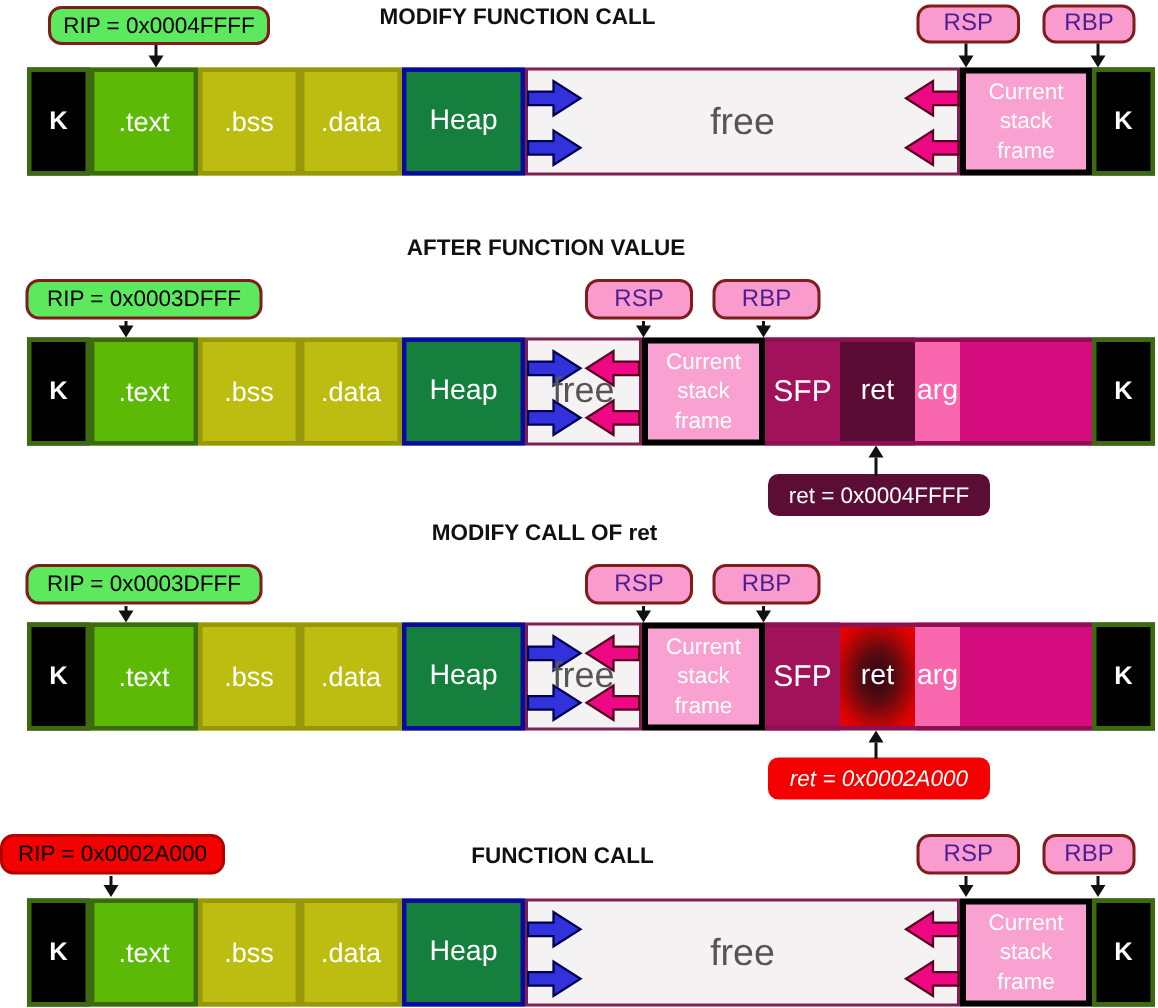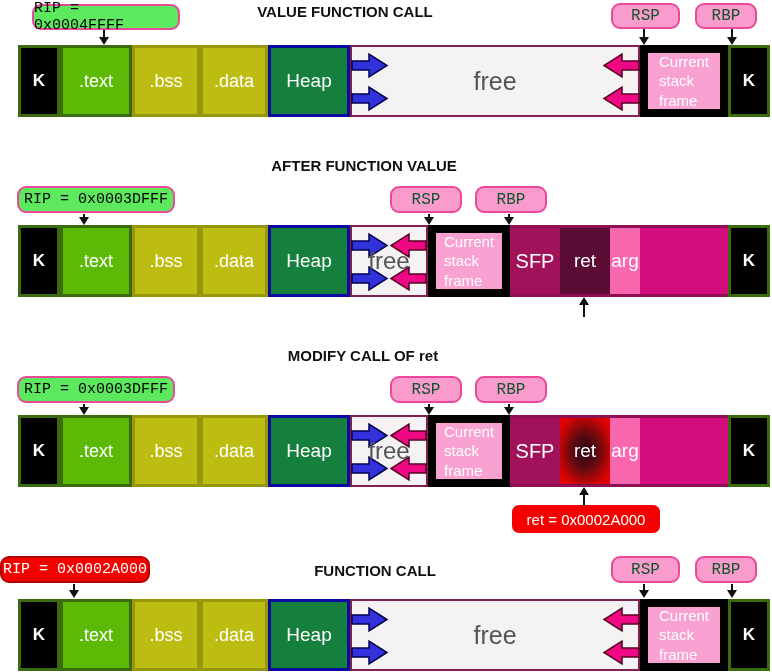--- a/index.html
+++ b/index.html
@@ -7,51 +7,51 @@
           font-family:"Liberation Sans",sans-serif;overflow:hidden;}
   .bar{position:absolute;left:18px;width:752px;height:72px;}
   .seg{position:absolute;top:0;height:72px;box-sizing:border-box;display:flex;
        align-items:center;justify-content:center;color:#fff;}
   .seg-k{background:#000;border:3px solid #3c6b0f;font-size:17px;font-weight:600;}
   .seg-text{background:#5cba07;border:3px solid #3c6b0f;font-size:18px;}
   .seg-bss{background:#bdbd11;border:3px solid #97970b;font-size:18px;}
   .seg-heap{background:#15803d;border:3px solid #0a0aa0;font-size:19px;}
   .seg-free{background:#f4f2f3;border:2px solid #802051;color:#555;font-size:25px;}
   .seg-free .lbl{position:relative;z-index:2;}
-  .seg-csf{background:#f9a1d0;border:8px solid #000000;font-size:15px;line-height:1.3;
-           text-align:left;white-space:pre-line;}
+  .seg-csf{background:#f9a1d0;border:4px solid #000000;font-size:15px;line-height:1.3;
+           text-align:center;white-space:pre-line;}
   .seg-sfp{background:#a2125a;border-top:3px solid #8c1053;border-bottom:3px solid #8c1053;font-size:20px;}
   .seg-ret{background:#5a0c34;border-top:3px solid #8c1053;border-bottom:3px solid #8c1053;font-size:19px;}
   .seg-retred{background:radial-gradient(ellipse at center,#2e0418 0%,#5a0a10 35%,#d40303 78%,#ee0000 100%);
               border-top:3px solid #8c1053;border-bottom:3px solid #8c1053;font-size:19px;}
   .seg-arg{background:#f967ae;border-top:3px solid #8c1053;border-bottom:3px solid #8c1053;font-size:19px;}
   .seg-prev{background:#d50c7e;border-top:3px solid #8c1053;border-bottom:3px solid #8c1053;}
-  .pill{position:absolute;box-sizing:border-box;border:2px solid #ec4899;border-radius:9px;
-        display:flex;align-items:center;justify-content:center;font-size:15px;font-family:Liberation Mono, monospace;}
+  .pill{position:absolute;box-sizing:border-box;border:2px solid #7f1d1d;border-radius:9px;
+        display:flex;align-items:center;justify-content:center;font-size:15px;}
   .pill-green{background:#5de95d;color:#000;}
-  .pill-pink{background:#f99ccd;color:#14532d;font-size:16px;}
-  .pill-red{background:#f50000;color:#ffffff;border-color:#b00000;}
+  .pill-pink{background:#f99ccd;color:#4c1d95;font-size:16px;}
+  .pill-red{background:#f50000;color:#000000;border-color:#b00000;}
   .callout{position:absolute;box-sizing:border-box;border-radius:7px;color:#fff;
            display:flex;align-items:center;justify-content:center;font-size:15px;}
   .callout-dark{background:#5c0d35;}
-  .callout-red{background:#f50000;}
+  .callout-red{background:#f50000;font-style:italic;}
   .title{position:absolute;font-weight:bold;font-size:15px;color:#111;text-align:center;}
   .vline{position:absolute;width:2px;background:#111;z-index:4;}
   .head-down{position:absolute;width:0;height:0;border-left:5px solid transparent;
              border-right:5px solid transparent;border-top:8px solid #111;z-index:4;}
   .head-up{position:absolute;width:0;height:0;border-left:5px solid transparent;
            border-right:5px solid transparent;border-bottom:8px solid #111;z-index:4;}
   .astack{position:absolute;display:flex;flex-direction:column;gap:6px;z-index:1;}
 </style>
 </head>
 <body>
 
 <div class="canvas">
 
-  <div class="title" style="left:240px;top:3px;width:210px;">VALUE FUNCTION CALL</div>
+  <div class="title" style="left:240px;top:3px;width:210px;">MODIFY FUNCTION CALL</div>
   <div class="pill pill-green" style="left:32px;top:4px;width:148px;height:26px;">RIP = 0x0004FFFF</div>
   <div class="pill pill-pink" style="left:611px;top:3px;width:69px;height:26px;">RSP</div>
   <div class="pill pill-pink" style="left:695px;top:3px;width:62px;height:26px;">RBP</div>
   <div class="vline" style="left:103px;top:30px;height:8px;"></div>
   <div class="head-down" style="left:99px;top:37px;"></div>
   <div class="vline" style="left:643px;top:29px;height:9px;"></div>
   <div class="head-down" style="left:639px;top:37px;"></div>
   <div class="vline" style="left:731px;top:29px;height:9px;"></div>
   <div class="head-down" style="left:727px;top:37px;"></div>
 
@@ -127,20 +127,21 @@
           <path d="M37 9 L20 9 L20 2 L2 13.5 L20 25 L20 18 L37 18 Z" fill="#ef0884" stroke="#55001f" stroke-width="1.5"></path>
         </svg>
       <svg width="38" height="27" viewBox="0 0 38 27">
           <path d="M37 9 L20 9 L20 2 L2 13.5 L20 25 L20 18 L37 18 Z" fill="#ef0884" stroke="#55001f" stroke-width="1.5"></path>
         </svg>
     </div>
   </div>
 
   <div class="vline" style="left:583px;top:305px;height:12px;"></div>
   <div class="head-up" style="left:579px;top:297px;"></div>
+  <div class="callout callout-dark" style="left:512px;top:316px;width:148px;height:28px;">ret = 0x0004FFFF</div>
 
   <div class="title" style="left:258px;top:347px;width:210px;">MODIFY CALL OF ret</div>
   <div class="pill pill-green" style="left:17px;top:376px;width:158px;height:27px;">RIP = 0x0003DFFF</div>
   <div class="pill pill-pink" style="left:390px;top:376px;width:72px;height:27px;">RSP</div>
   <div class="pill pill-pink" style="left:475px;top:376px;width:72px;height:27px;">RBP</div>
   <div class="vline" style="left:83px;top:404px;height:4px;"></div>
   <div class="head-down" style="left:79px;top:407px;"></div>
   <div class="vline" style="left:428px;top:404px;height:4px;"></div>
   <div class="head-down" style="left:424px;top:407px;"></div>
   <div class="vline" style="left:508px;top:404px;height:4px;"></div>

